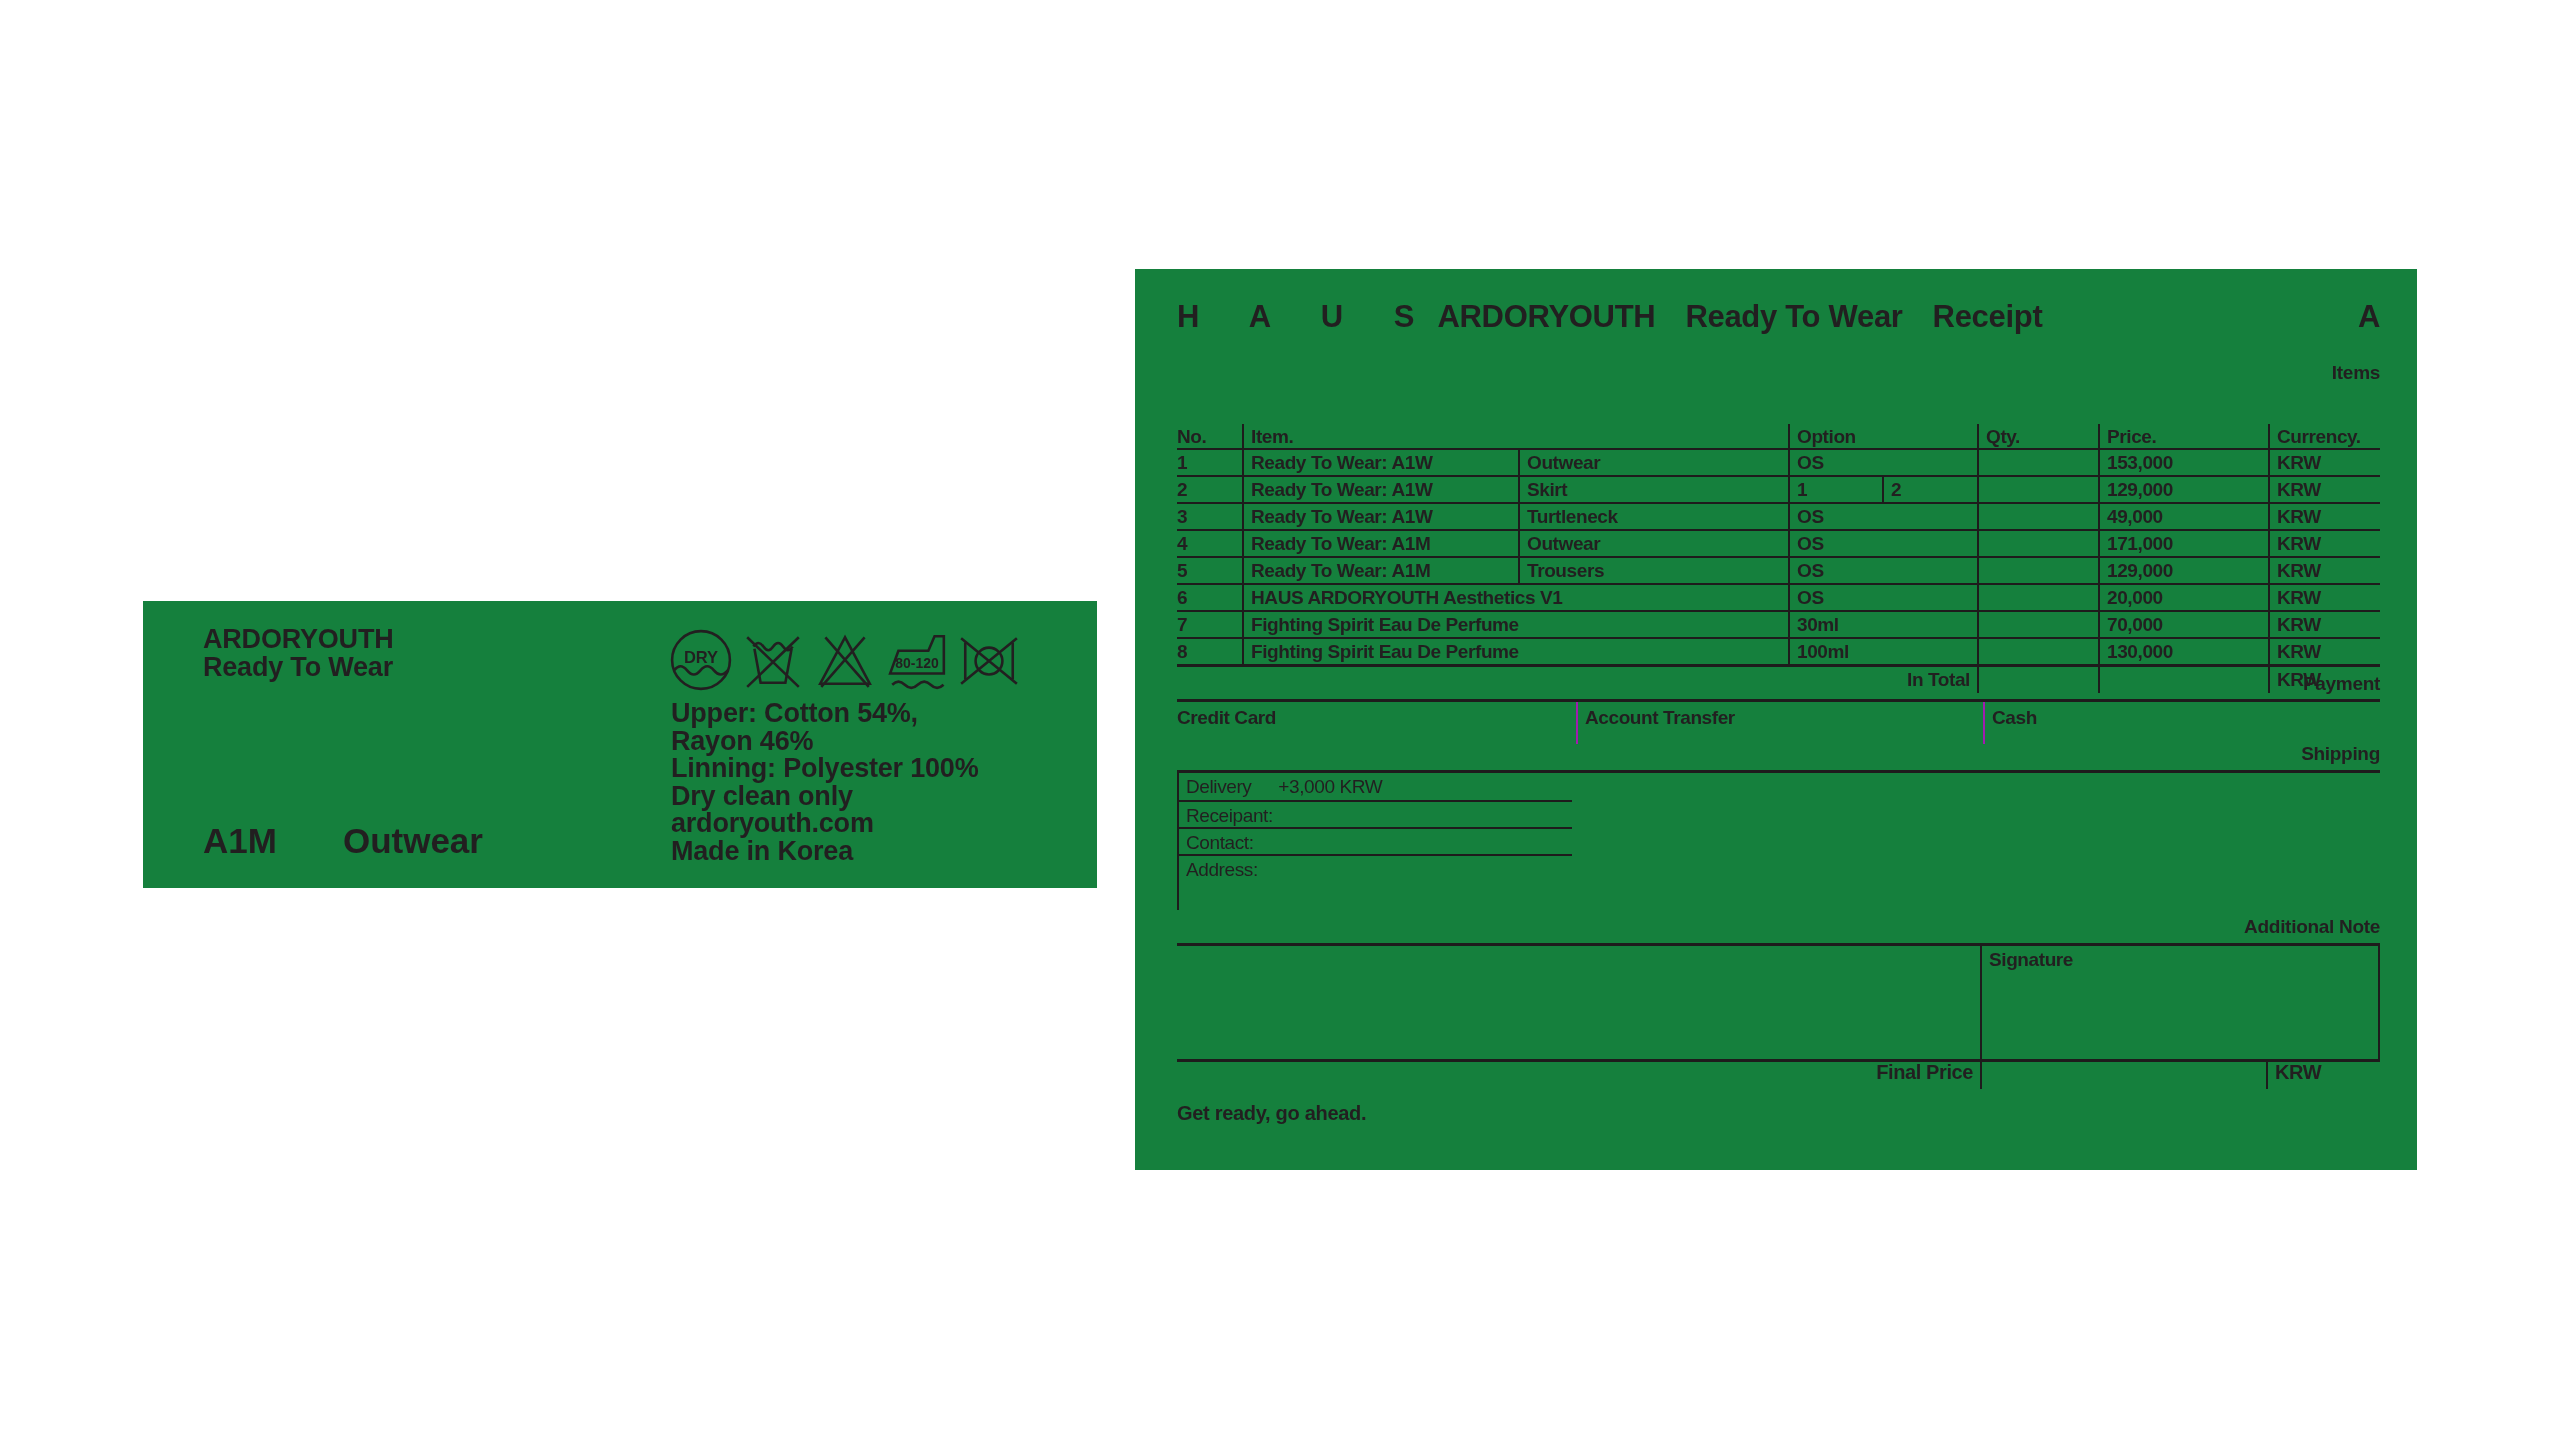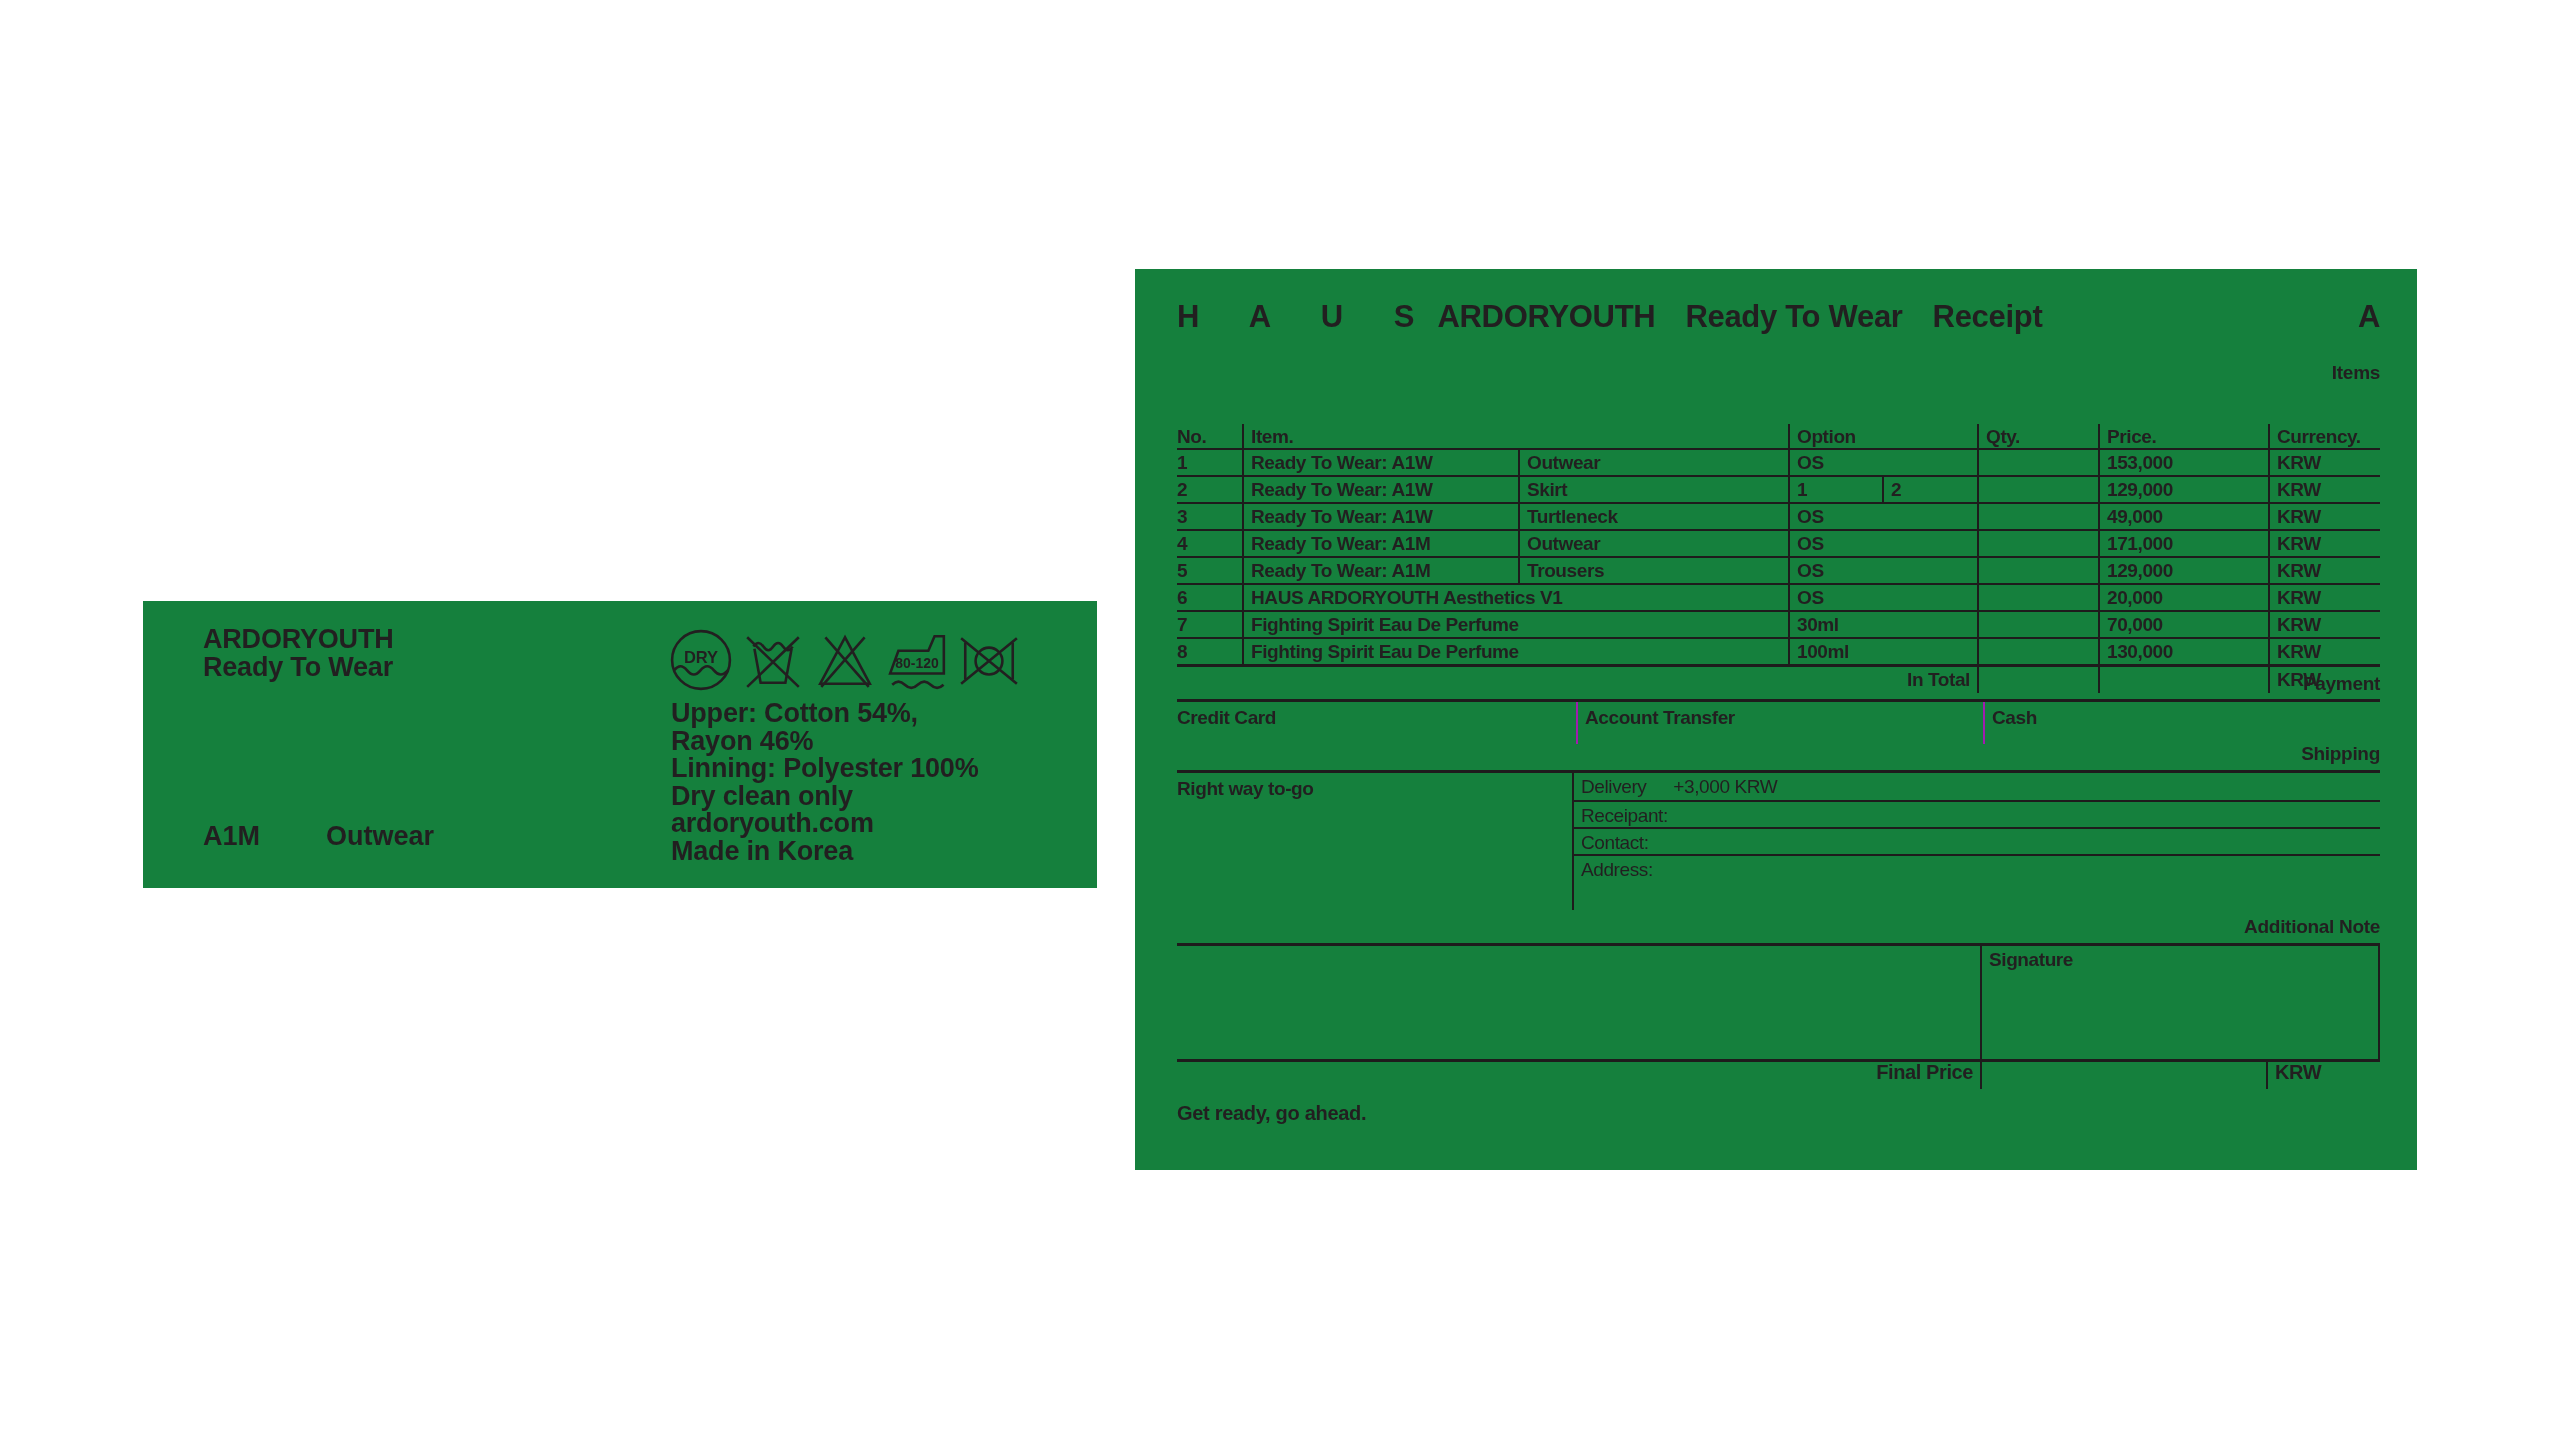--- a/index.html
+++ b/index.html
@@ -10,21 +10,21 @@
     color:#221f20;
   }
   .card{position:absolute;background:#15803d;}
 
   
   #care-label{left:143px;top:601px;width:954px;height:287px;}
   .brand{position:absolute;left:60px;top:24px;font-size:27px;font-weight:bold;line-height:28px;letter-spacing:-0.2px;}
   .icons{position:absolute;left:526px;top:27px;display:flex;gap:8px;}
   .icons svg{display:block;}
   .comp{position:absolute;left:528px;top:99px;font-size:27px;font-weight:bold;line-height:27.5px;letter-spacing:-0.2px;}
-  .sku-row{position:absolute;left:60px;top:220px;font-size:27px;font-weight:bold;display:flex;justify-content:flex-end;}
+  .sku-row{position:absolute;left:60px;top:220px;font-size:35px;font-weight:bold;display:flex;justify-content:flex-end;}
   .sku-cat{margin-left:66px;}
 
   
   #receipt{left:1135px;top:269px;width:1282px;height:901px;}
   #receipt-content{position:absolute;left:42px;top:0;width:1203px;height:100%;}
   .r-abs{position:absolute;left:0;width:1203px;}
   .r-title{top:30px;display:flex;align-items:baseline;font-size:31px;font-weight:bold;letter-spacing:-0.3px;}
   .t-haus{letter-spacing:21px;}
   .t-brand{margin-left:2px;}
   .t-line{margin-left:30px;}
@@ -238,21 +238,20 @@
 
     <div class="r-abs r-payment-label sec-label">Payment</div>
     <div class="r-abs pay-row" id="payment-row">
         <div class="pay-cell">Credit Card</div>
         <div class="pay-cell">Account Transfer</div>
         <div class="pay-cell">Cash</div>
       </div>
 
     <div class="r-abs r-shipping-label sec-label">Shipping</div>
     <div class="r-abs ship-grid">
-      <div class="ship-left">Right way to-go</div>
       <div class="ship-right">
         <div class="ship-line delivery">
           <span>Delivery</span>
           <span class="fee">+3,000 KRW</span>
         </div>
         <div class="ship-line">Receipant:</div>
         <div class="ship-line">Contact:</div>
         <div class="ship-line lastline">Address:</div>
       </div>
     </div>

